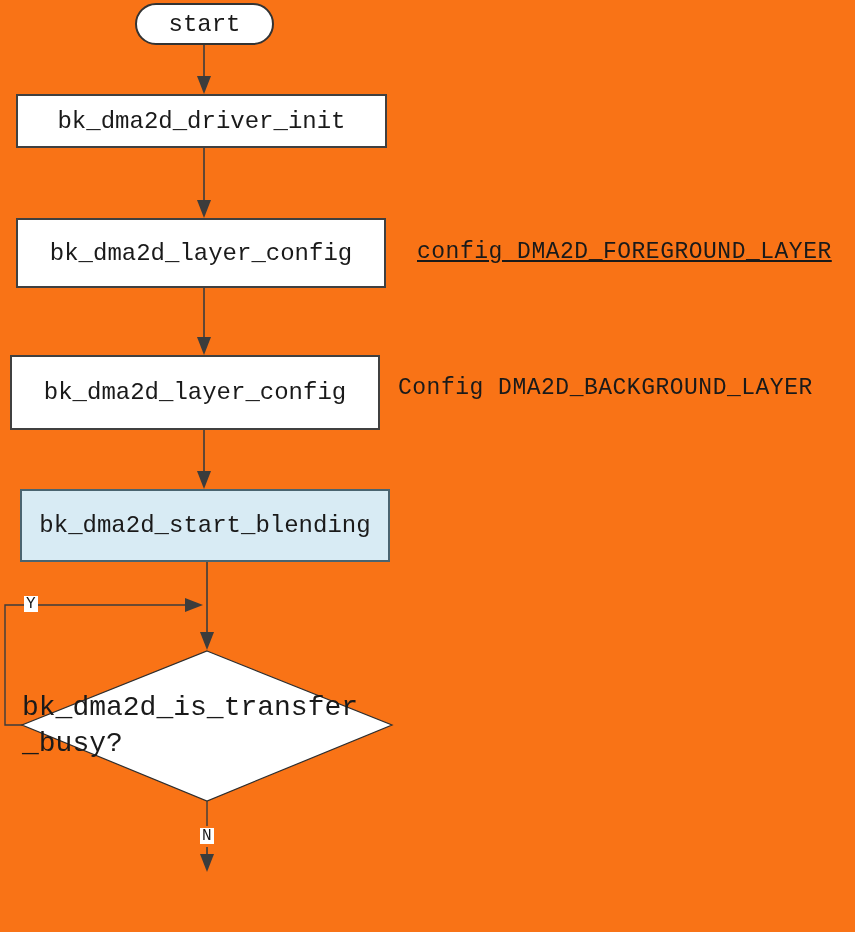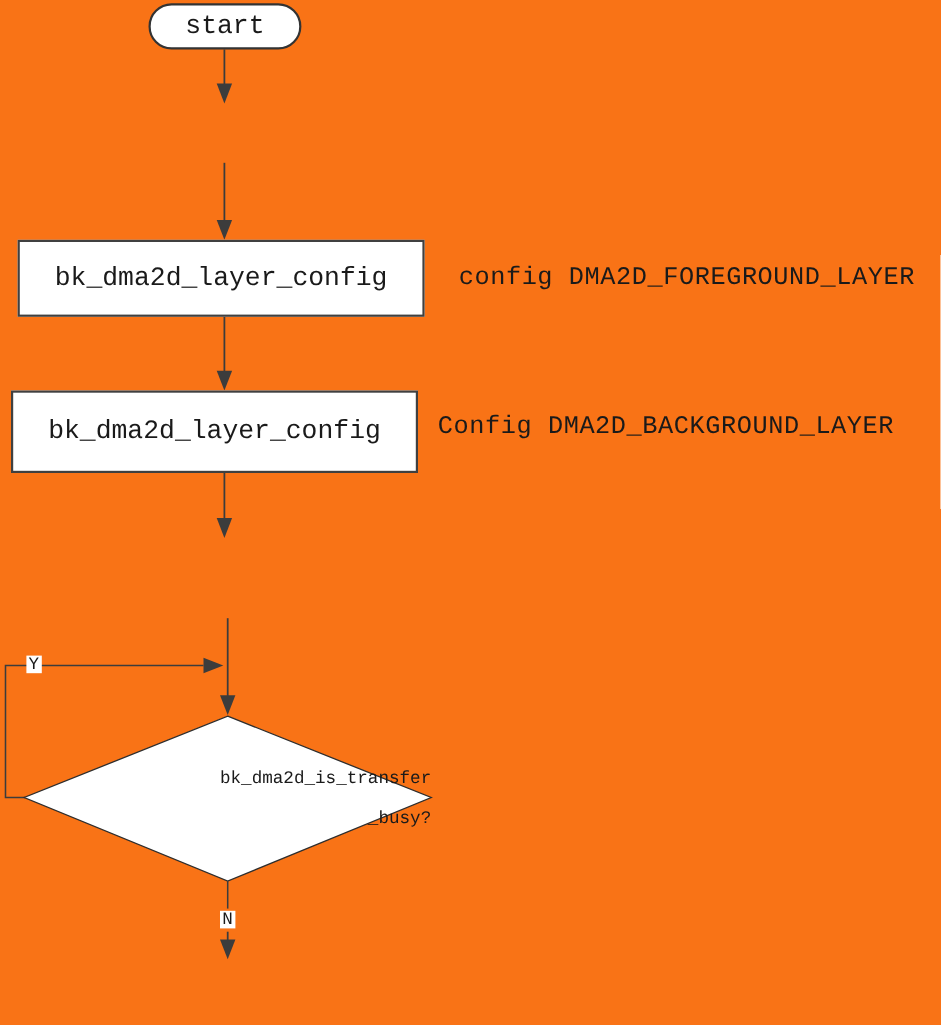--- a/index.html
+++ b/index.html
@@ -43,31 +43,31 @@
   .node-p2{left:16px;top:218px;width:370px;height:70px;}
   .node-p3{left:10px;top:355px;width:370px;height:75px;}
   .node-hl{
     left:20px;top:489px;width:370px;height:73px;
     background:var(--highlight-fill);
     border-color:var(--highlight-border);
   }
   .decision-text{
     position:absolute;
     left:22px;top:690px;width:370px;
-    text-align:right;
-    font-size:16px;line-height:36px;
+    text-align:left;
+    font-size:28px;line-height:36px;
     background:transparent;border:none;
   }
   .annotation{
     position:absolute;
     font-size:23px;
     white-space:nowrap;
     letter-spacing:0.5px;
   }
-  .anno-fg{left:417px;top:239px;}
+  .anno-fg{left:417px;top:239px;text-decoration:underline;}
   .anno-bg{left:398px;top:375px;}
   .edge-label{
     position:absolute;
     font-size:16px;
     line-height:16px;
     background:#ffffff;
     padding:0 2px;
   }
   .label-y{left:24px;top:596px;}
   .label-n{left:200px;top:828px;}
@@ -101,31 +101,37 @@
 
     <line class="edge-thin" x1="207" y1="801" x2="207" y2="826"></line>
     <line class="edge" x1="207" y1="847" x2="207" y2="858"></line>
     <polygon class="arrowhead" points="207,872 200,854 214,854"></polygon>
   </svg>
 
   <div class="node terminal node-start">
     <span>start</span>
   </div>
 
+  <div class="node node-p1">
+    <span>bk_dma2d_driver_init</span>
+  </div>
 
   <div class="node node-p2">
     <span>bk_dma2d_layer_config</span>
   </div>
   <div class="annotation anno-fg">config DMA2D_FOREGROUND_LAYER</div>
 
   <div class="node node-p3">
     <span>bk_dma2d_layer_config</span>
   </div>
   <div class="annotation anno-bg">Config DMA2D_BACKGROUND_LAYER</div>
 
+  <div class="node node-hl">
+    <span>bk_dma2d_start_blending</span>
+  </div>
 
   <div class="decision-text">
     <div>bk_dma2d_is_transfer</div>
     <div>_busy?</div>
   </div>
 
   <span class="edge-label label-y">Y</span>
   <span class="edge-label label-n">N</span>
 
 

